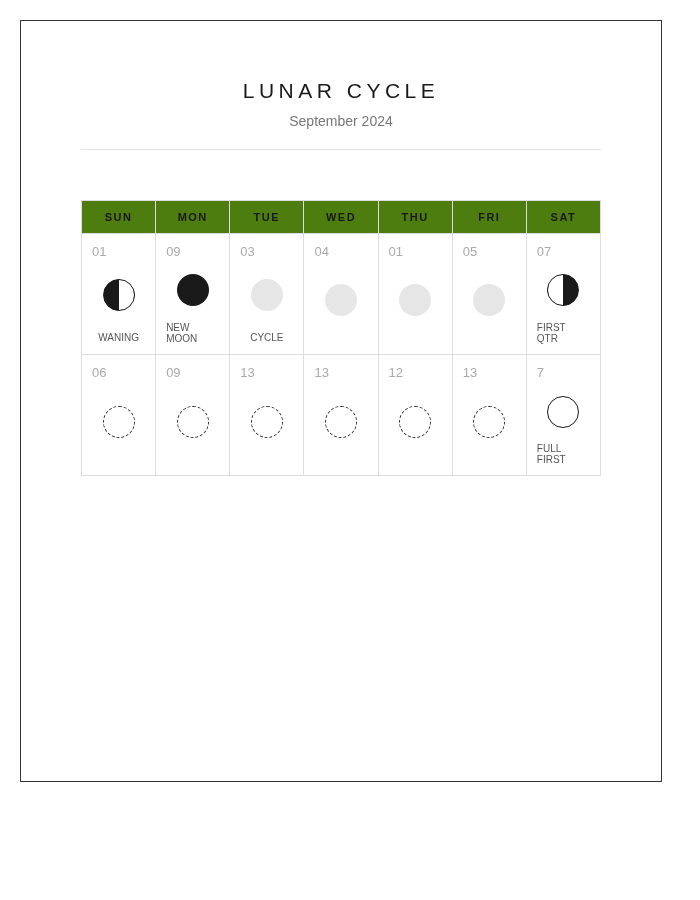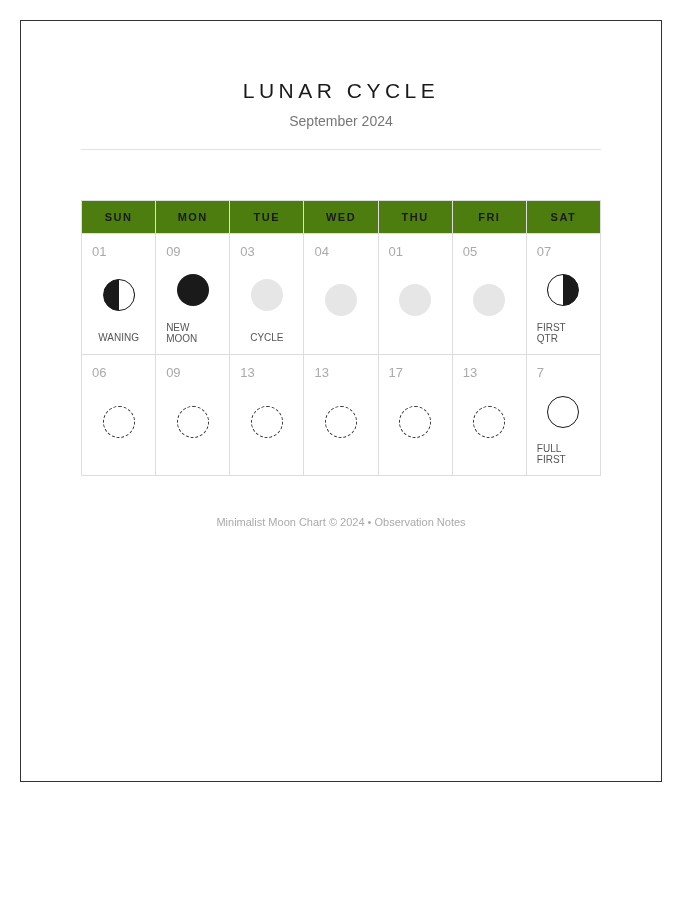--- a/index.html
+++ b/index.html
@@ -125,30 +125,29 @@
         </td>
         <td>
           <span class="daynum">13</span>
           <div class="moon dashed"></div>
         </td>
         <td>
           <span class="daynum">13</span>
           <div class="moon dashed"></div>
         </td>
         <td>
-          <span class="daynum">17</span>
+          <span class="daynum">12</span>
           <div class="moon dashed"></div>
         </td>
         <td>
           <span class="daynum">13</span>
           <div class="moon dashed"></div>
         </td>
         <td>
           <span class="daynum">7</span>
           <div class="moon full"></div>
           <span class="phase left">FULL FIRST</span>
         </td>
       </tr>
     </tbody>
   </table>
 
-  <div class="footer">Minimalist Moon Chart © 2024 • Observation Notes</div>
 </div>
 
 </body></html>

